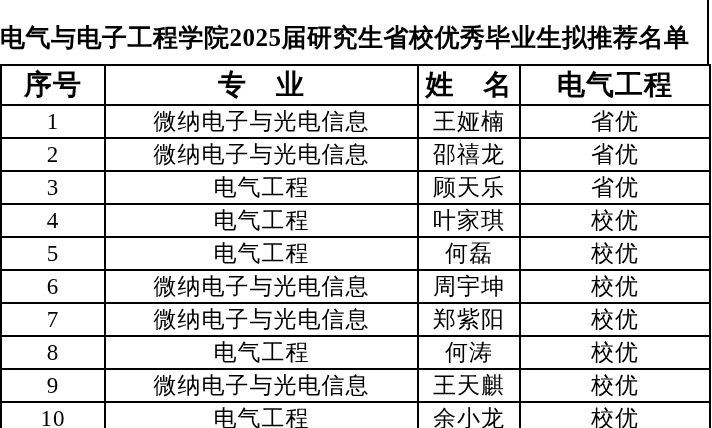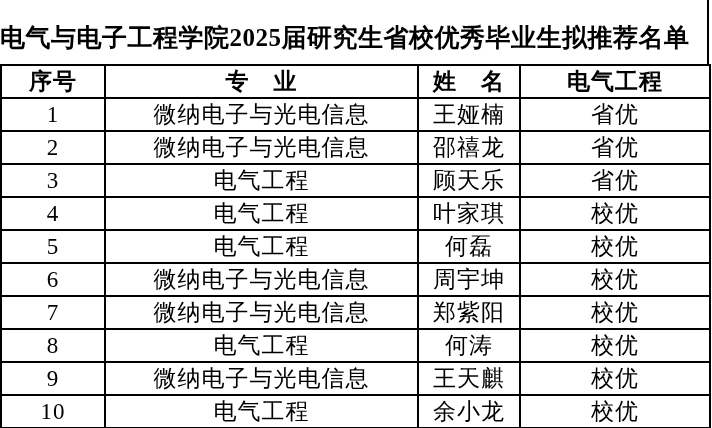--- a/index.html
+++ b/index.html
@@ -48,21 +48,21 @@
   table.rec-table td {
     border: 2px solid #000000;
     text-align: center;
     vertical-align: middle;
     padding: 0;
     overflow: hidden;
     white-space: nowrap;
   }
   table.rec-table th {
     height: 28px;
-    font-size: 23px;
+    font-size: 28px;
     font-weight: bold;
     letter-spacing: 1px;
     border-radius: 9px;
   }
   table.rec-table td {
     height: 27.5px;
     font-size: 23px;
     font-weight: normal;
     letter-spacing: 1px;
   }

